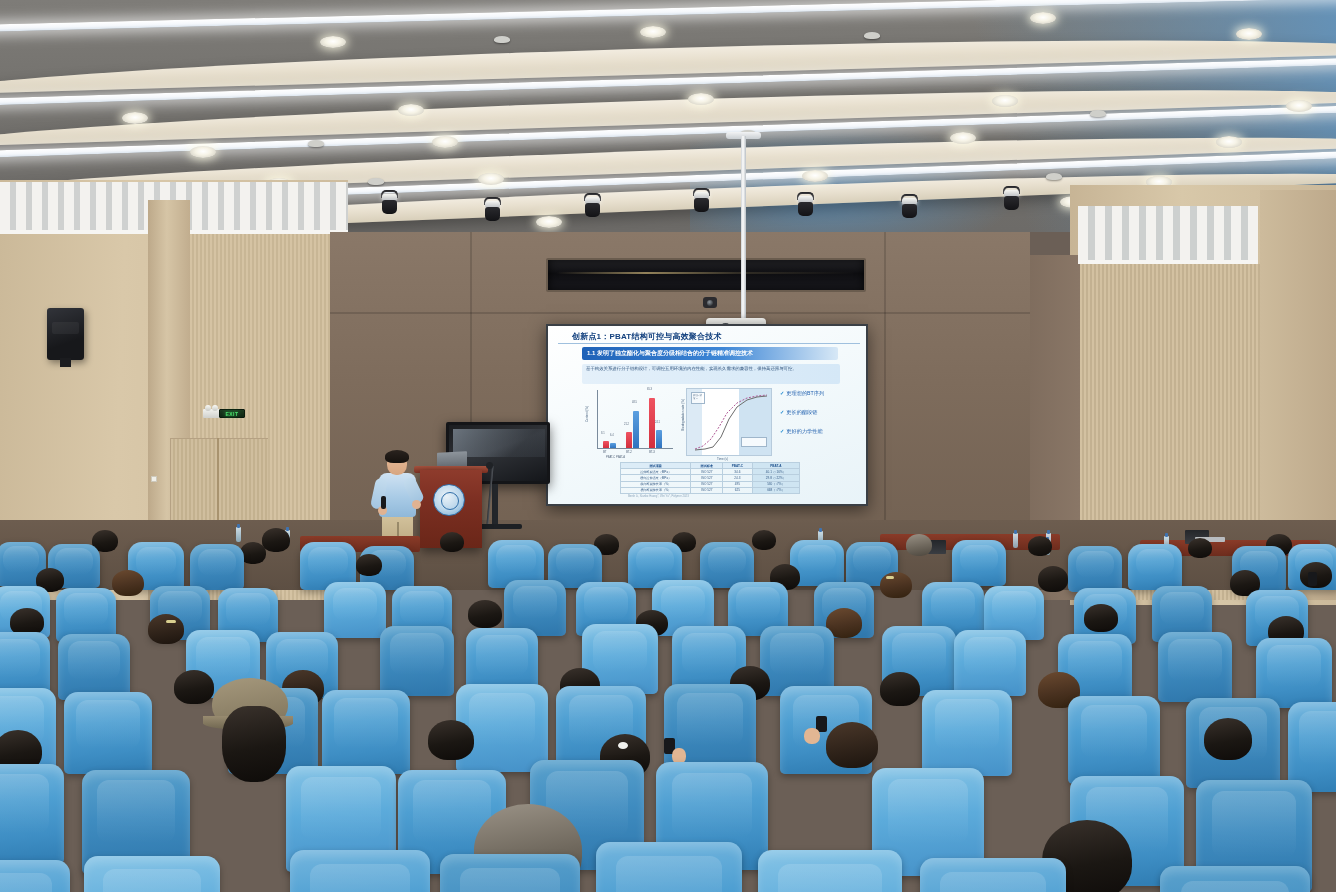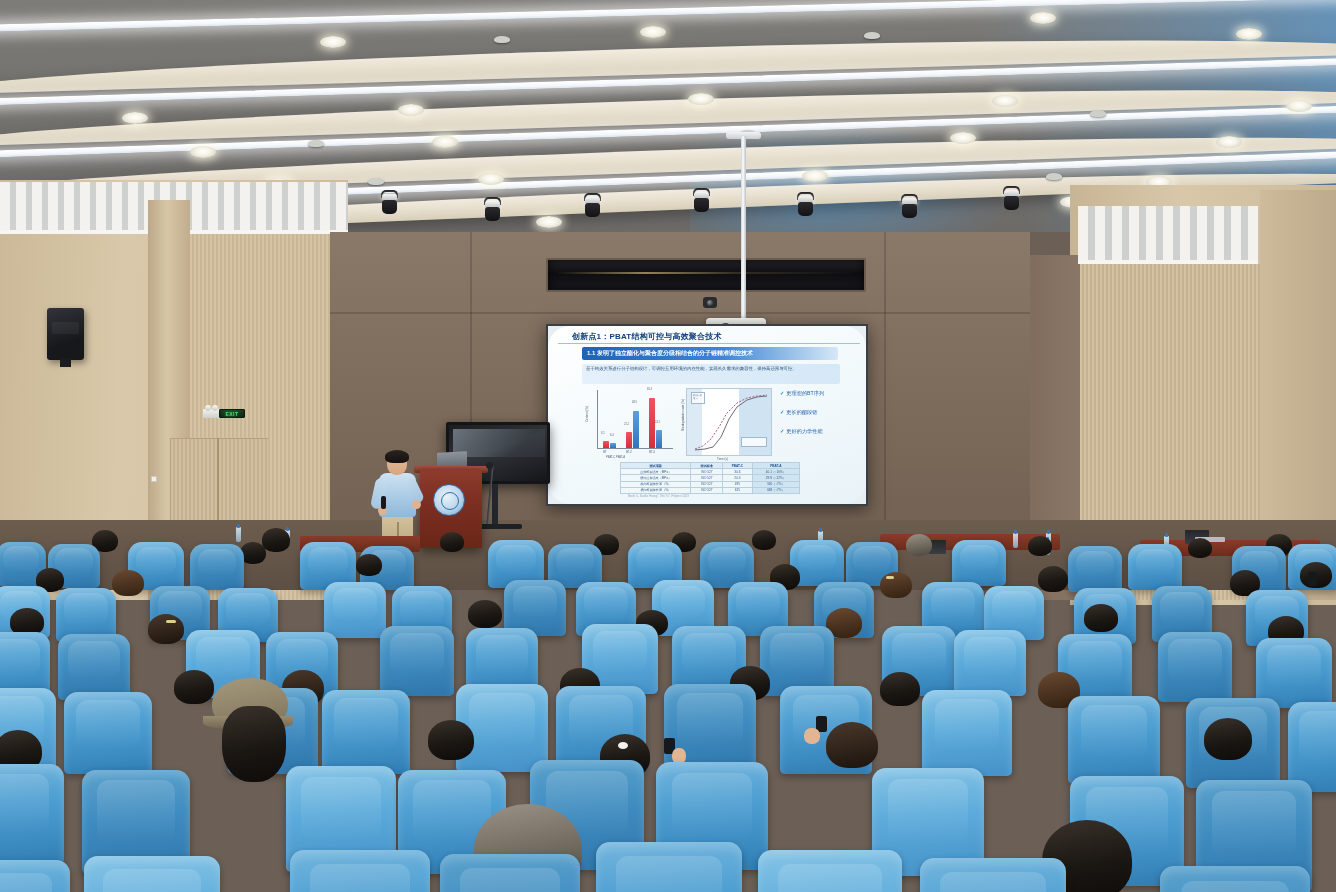--- a/index.html
+++ b/index.html
@@ -100,21 +100,21 @@
     background:linear-gradient(90deg,rgba(255,230,150,.0),rgba(255,225,150,.55) 30%,rgba(255,225,150,.15) 60%,rgba(255,230,150,0));}
   .camera{position:absolute;left:703px;top:297px;width:14px;height:11px;border-radius:3px;
     background:#2b2b2f;}
   .camera::after{content:"";position:absolute;left:4px;top:3px;width:6px;height:6px;border-radius:50%;
     background:radial-gradient(circle at 40% 35%,#8d949b,#16181b);}
 
   
   .screen-frame{position:absolute;left:546px;top:324px;width:322px;height:182px;
     background:#e9eef2;border:2px solid #3a3f45;box-shadow:0 4px 16px rgba(0,0,0,.5);}
   .slide{position:absolute;inset:0;overflow:hidden;
-    background:linear-gradient(160deg,#ffffff 0%,#f4fafc 45%,#e8f3f8 100%);border-radius:22px;}
+    background:linear-gradient(160deg,#ffffff 0%,#f4fafc 45%,#e8f3f8 100%);}
   .slide-title{position:absolute;left:24px;top:5px;right:10px;font-size:8px;font-weight:bold;
     color:#12407e;letter-spacing:.2px;white-space:nowrap;}
   .slide-rule{position:absolute;left:10px;top:17px;width:302px;height:1px;background:#9fc0de;}
   .slide-band{position:absolute;left:34px;top:21px;width:256px;height:13px;border-radius:2px;
     background:linear-gradient(90deg,#1f62b8 0%,#3d86d6 55%,#d7e8f6 100%);
     display:flex;align-items:center;}
   .slide-band span{font-size:6px;font-weight:bold;color:#ffffff;padding-left:5px;white-space:nowrap;}
   .slide-note{position:absolute;left:34px;top:38px;width:258px;height:20px;border-radius:2px;
     background:linear-gradient(90deg,#e4f0fa,#d5e8f7);padding:2px 4px;}
   .slide-note p{margin:0;font-size:4.4px;line-height:1.5;color:#2b4f78;}

